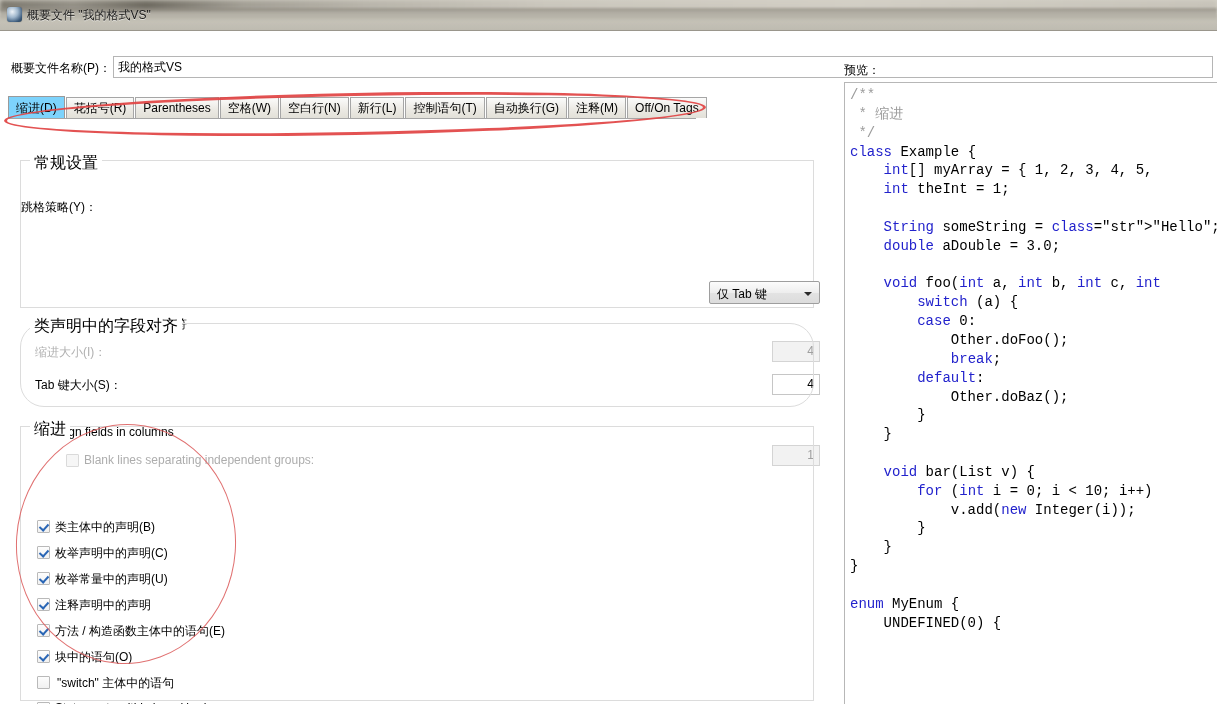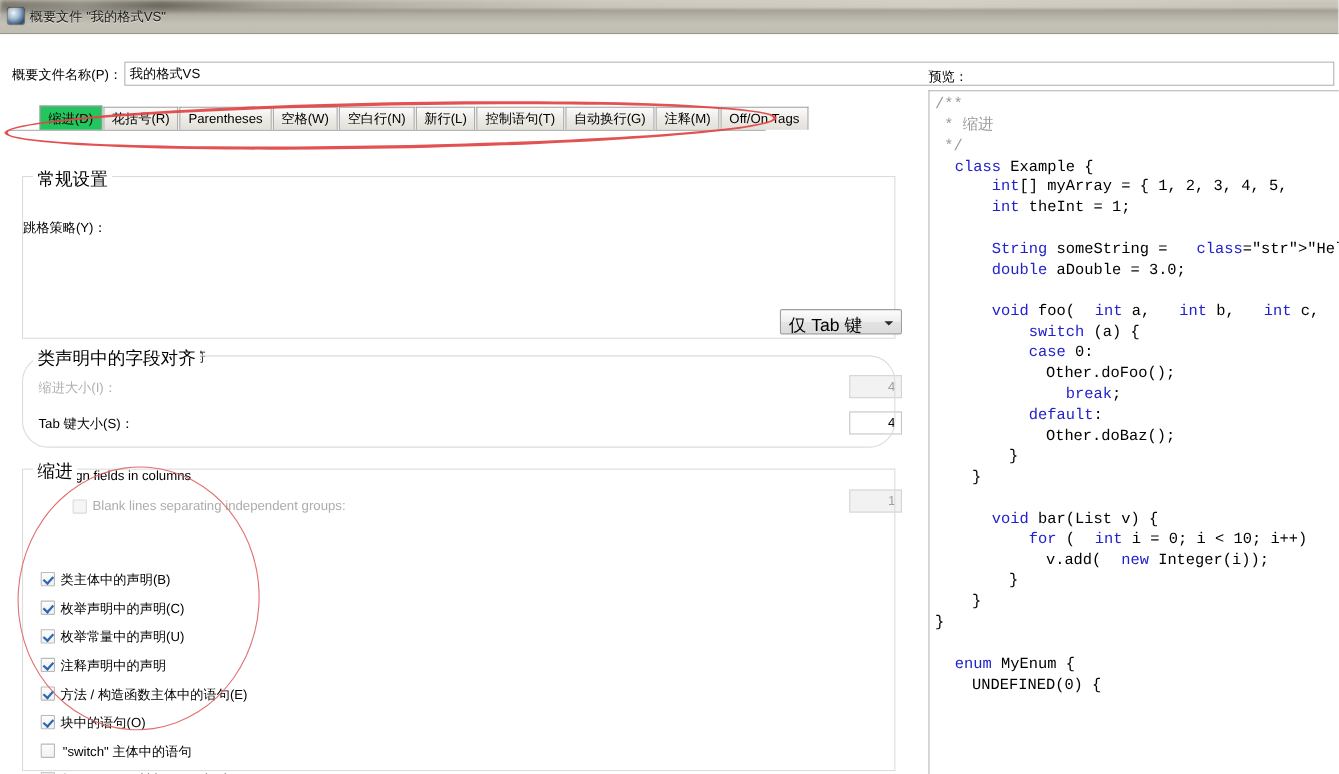--- a/index.html
+++ b/index.html
@@ -61,26 +61,25 @@
   #tabstrip{position:absolute;left:8px;top:67px;height:22px;}
   .tab{
     position:relative;float:left;height:21px;line-height:21px;
     padding:0 7px;margin-right:1px;
     font-size:12px;color:#000;white-space:nowrap;cursor:default;
     border:1px solid #a6a6a6;border-bottom:none;
     background:linear-gradient(to bottom,#fbfbfb,#eceae4 55%,#e2e0d8);
     box-sizing:border-box;
   }
   .tab.active{
-    background:#22c55e;
+    background:#7dd3fc;
     border-color:#9a9a9a;
     font-weight:normal;
     height:22px;line-height:22px;
     margin-top:-1px;
-    margin-left:28px;
   }
   #tabline{position:absolute;left:8px;top:88px;width:688px;height:1px;background:#a6a6a6;}
 
   
   #left-panel{
     position:absolute;left:8px;top:89px;width:818px;height:585px;
     background:#fff;
   }
   #right-panel{
     position:absolute;left:840px;top:32px;width:377px;height:642px;
@@ -89,21 +88,21 @@
   #preview-box{
     position:absolute;left:4px;top:20px;width:376px;height:625px;
     border:1px solid #b7b7b7;border-right:none;background:#fff;
     overflow:hidden;box-sizing:border-box;
   }
   #code{
     position:absolute;left:5px;top:3px;width:440px;
     font-family:"Liberation Mono","DejaVu Sans Mono",monospace;
     font-size:14px;line-height:18.85px;white-space:pre;color:#000;
   }
-  .kw{color:#2222cc;margin-left:18px;}
+  .kw{color:#2222cc;}
   .cmt{color:#9b9b9b;}
 
   
   .gb{position:absolute;box-sizing:border-box;border:1px solid #dcdcdc;}
   .gb-title{
     position:absolute;top:-8px;left:9px;background:#fff;padding:0 4px;
     font-size:16px;color:#000;white-space:nowrap;
   }
   #gb1{left:12px;top:41px;width:794px;height:148px;}
   #gb2{left:12px;top:204px;width:794px;height:84px;border-radius:24px;}
@@ -125,21 +124,21 @@
   .cb.disabled{border-color:#dadada;background:#f6f6f6;}
   .cbl{position:absolute;font-size:12px;color:#000;white-space:nowrap;}
   .cbl.dim{color:#adadad;}
 
   
   #combo{
     position:absolute;left:701px;top:162px;width:111px;height:23px;
     box-sizing:border-box;border:1px solid #9e9e9e;border-radius:2px;
     background:linear-gradient(to bottom,#fcfcfc,#eeeeee 50%,#e3e3e3 51%,#dcdcdc);
   }
-  #combo-text{position:absolute;left:7px;top:4px;font-size:16px;color:#000;white-space:nowrap;}
+  #combo-text{position:absolute;left:7px;top:4px;font-size:12px;color:#000;white-space:nowrap;}
   #combo-arrow{
     position:absolute;right:7px;top:10px;width:0;height:0;
     border-left:4px solid transparent;border-right:4px solid transparent;
     border-top:4px solid #2b2b2b;
   }
 
   
   .numfield{
     position:absolute;width:48px;height:21px;box-sizing:border-box;
     border:1px solid #c6c6c6;background:#fff;

